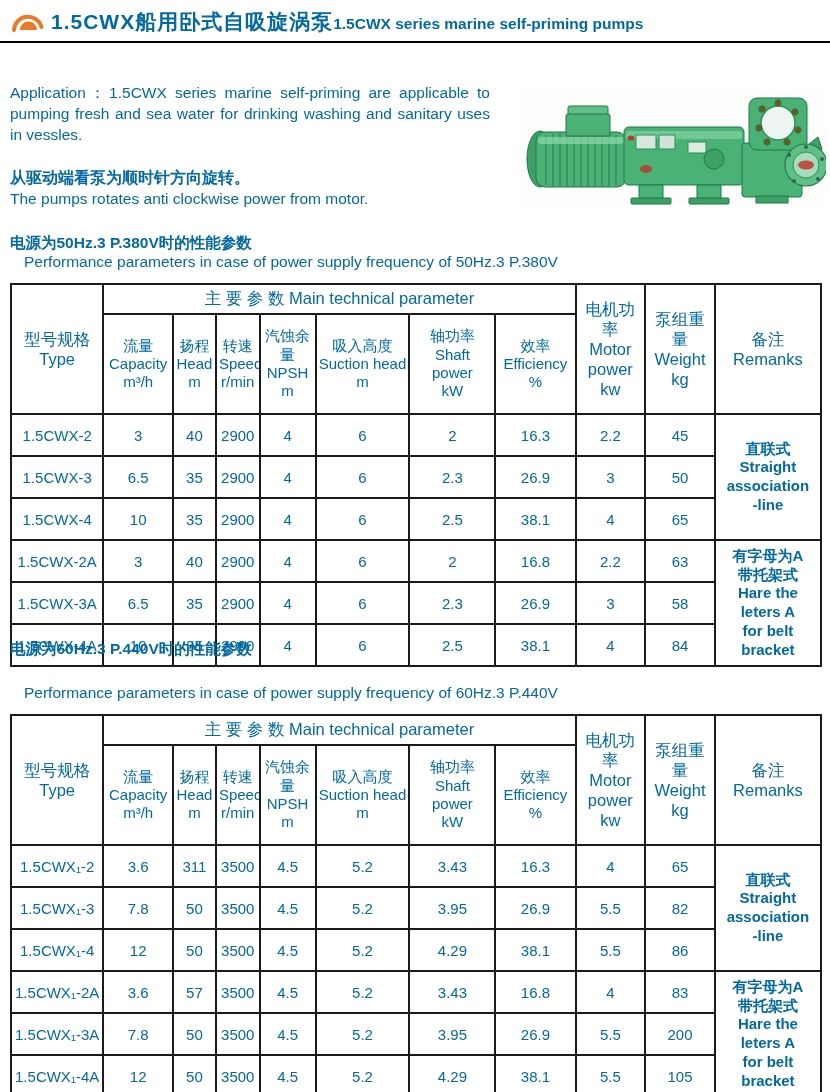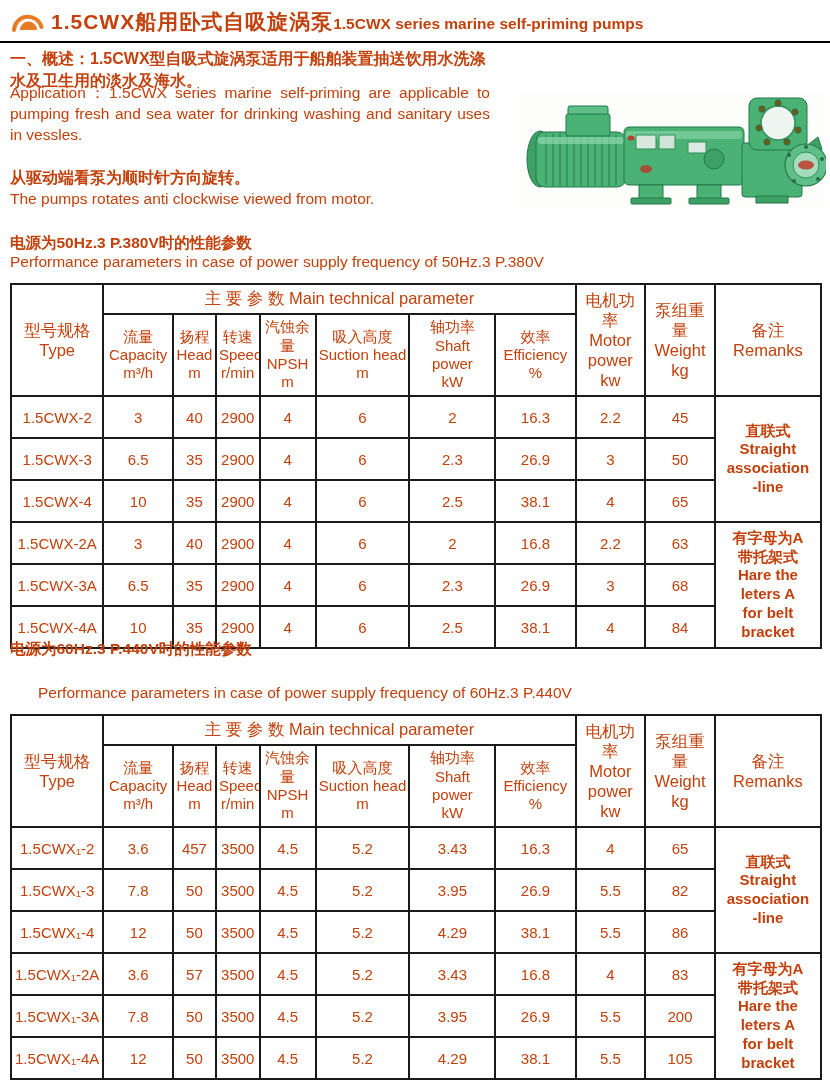--- a/index.html
+++ b/index.html
@@ -1,65 +1,64 @@
 <!DOCTYPE html>
 <html><head>
 <meta charset="utf-8">
 <style>
   html,body{margin:0;padding:0;background:#e9e9e9;}
   .page{
     position:relative;width:830px;height:1092px;background:#ffffff;
-    font-family:"Liberation Sans","DejaVu Sans",sans-serif;color:#c2410c;
+    font-family:"Liberation Sans","DejaVu Sans",sans-serif;color:#0369a1;
     overflow:hidden;margin:0 auto;
   }
   .title-row{position:absolute;top:8px;left:10px;right:6px;display:flex;align-items:center;}
   .logo{width:36px;height:27px;flex:0 0 auto;margin-right:5px;}
   .title-zh{font-size:21px;font-weight:bold;letter-spacing:1px;white-space:nowrap;}
   .title-en{font-size:15.5px;font-weight:bold;white-space:nowrap;padding-top:3px;}
   .title-rule{position:absolute;top:41px;left:0;right:0;height:0;border-top:2px solid #000;}
   .para{position:absolute;left:10px;width:480px;line-height:1.35;}
   .zh{font-size:16px;font-weight:bold;}
   .en{font-size:15.5px;font-weight:normal;}
   .justify{text-align:justify;}
   .pump{position:absolute;left:518px;top:93px;width:308px;height:114px;}
   .caption-zh{position:absolute;left:10px;font-size:15.5px;font-weight:bold;white-space:nowrap;}
-  .caption-en{position:absolute;left:10px;font-size:15.5px;white-space:nowrap;}
+  .caption-en{position:absolute;left:24px;font-size:15.5px;white-space:nowrap;}
   table.ptable{
     position:absolute;left:10px;width:812px;border-collapse:collapse;table-layout:fixed;
     font-size:15px;
   }
   table.ptable th,table.ptable td{
     border:2px solid #1a1a1a;text-align:center;vertical-align:middle;
     padding:1px 2px;overflow:hidden;
   }
   table.ptable th{font-weight:normal;}
   .pre{white-space:pre-line;line-height:1.22;}
   .main-hdr{font-size:16.5px;height:30px;}
-  .sub-hdr{height:82px;}
+  .sub-hdr{height:100px;}
   tr.drow{height:42px;}
   td.typecell{text-align:left;padding-left:7px;white-space:nowrap;border-radius:8px;}
   td.remark{font-size:15px;line-height:1.25;}
   .cn-b{font-weight:bold;}
 </style>
 </head>
 <body>
 
 <div class="page">
 
   <div class="title-row">
     <svg class="logo" viewBox="0 0 36 27">
       <path d="M4 21 A14 14 0 0 1 31.5 18" fill="none" stroke="#e87b26" stroke-width="4" stroke-linecap="round"></path>
       <path d="M10 21 A8.5 8.5 0 0 1 27 21 Z" fill="#e87b26"></path>
     </svg>
     <span class="title-zh">1.5CWX船用卧式自吸旋涡泵</span>
     <span class="title-en">1.5CWX series marine self-priming pumps</span>
   </div>
   <div class="title-rule"></div>
 
-  <div class="para zh" style="top:48px;">一、概述：1.5CWX型自吸式旋涡泵适用于船舶装置抽送饮用水洗涤水及卫生用的淡水及海水。</div>
   <div class="para en justify" style="top:83px;">Application：1.5CWX series marine self-priming are applicable to pumping fresh and sea water for drinking washing and sanitary uses in vessles.</div>
 
   <svg class="pump" viewBox="0 0 308 114">
     <rect x="0" y="0" width="308" height="114" fill="#fdfdfc"></rect>
 
     <ellipse cx="22" cy="66" rx="13" ry="28" fill="#3da065" stroke="#23784a" stroke-width="1"></ellipse>
 
     <rect x="18" y="39" width="90" height="55" rx="9" fill="#49b274" stroke="#23784a" stroke-width="1"></rect>
     <g stroke="#2f8f57" stroke-width="2" opacity="0.75">
       <line x1="28" y1="42" x2="28" y2="92"></line>
@@ -115,21 +114,21 @@
     <g fill="#2b6b45">
       <circle cx="288" cy="54" r="2"></circle>
         <circle cx="304" cy="66" r="2"></circle>
       <circle cx="300" cy="86" r="2"></circle>
         <circle cx="276" cy="88" r="2"></circle>
       <circle cx="271" cy="62" r="2"></circle>
     </g>
   </svg>
 
   <div class="para zh" style="top:167px;">从驱动端看泵为顺时针方向旋转。</div>
-  <div class="para en" style="top:189px;">The pumps rotates anti clockwise viewed from motor.</div>
+  <div class="para en" style="top:189px;">The pumps rotates anti clockwise power from motor.</div>
 
   <div class="caption-zh" style="top:233px;">电源为50Hz.3 P.380V时的性能参数</div>
   <div class="caption-en" style="top:253px;">Performance parameters in case of power supply frequency of 50Hz.3 P.380V</div>
 
   <table class="ptable" style="top:283px;">
     <colgroup>
       <col style="width:11.4%">
         <col style="width:8.6%">
         <col style="width:5.3%">
         <col style="width:5.4%">
@@ -241,39 +240,39 @@
       <tr class="drow">
         <td class="typecell">1.5CWX-3A</td>
         <td>6.5</td>
         <td>35</td>
         <td>2900</td>
         <td>4</td>
         <td>6</td>
         <td>2.3</td>
         <td>26.9</td>
         <td>3</td>
-        <td>68</td>
+        <td>58</td>
       </tr>
       <tr class="drow">
         <td class="typecell">1.5CWX-4A</td>
         <td>10</td>
         <td>35</td>
         <td>2900</td>
         <td>4</td>
         <td>6</td>
         <td>2.5</td>
         <td>38.1</td>
         <td>4</td>
         <td>84</td>
       </tr>
     </tbody>
   </table>
 
   <div class="caption-zh" style="top:639px;">电源为60Hz.3 P.440V时的性能参数</div>
-  <div class="caption-en" style="top:684px;margin-left:28px;">Performance parameters in case of power supply frequency of 60Hz.3 P.440V</div>
+  <div class="caption-en" style="top:684px;">Performance parameters in case of power supply frequency of 60Hz.3 P.440V</div>
 
   <table class="ptable" style="top:714px;">
     <colgroup>
       <col style="width:11.4%">
         <col style="width:8.6%">
         <col style="width:5.3%">
         <col style="width:5.4%">
       <col style="width:6.9%">
         <col style="width:11.6%">
         <col style="width:10.6%">
@@ -317,21 +316,21 @@
 kW</th>
         <th class="pre cn-b">效率
 Efficiency
 %</th>
       </tr>
     </thead>
     <tbody>
       <tr class="drow">
         <td class="typecell">1.5CWX₁-2</td>
         <td>3.6</td>
-        <td>457</td>
+        <td>311</td>
         <td>3500</td>
         <td>4.5</td>
         <td>5.2</td>
         <td>3.43</td>
         <td>16.3</td>
         <td>4</td>
         <td>65</td>
         <td rowspan="3" class="pre remark cn-b">直联式
 Straight
 association

